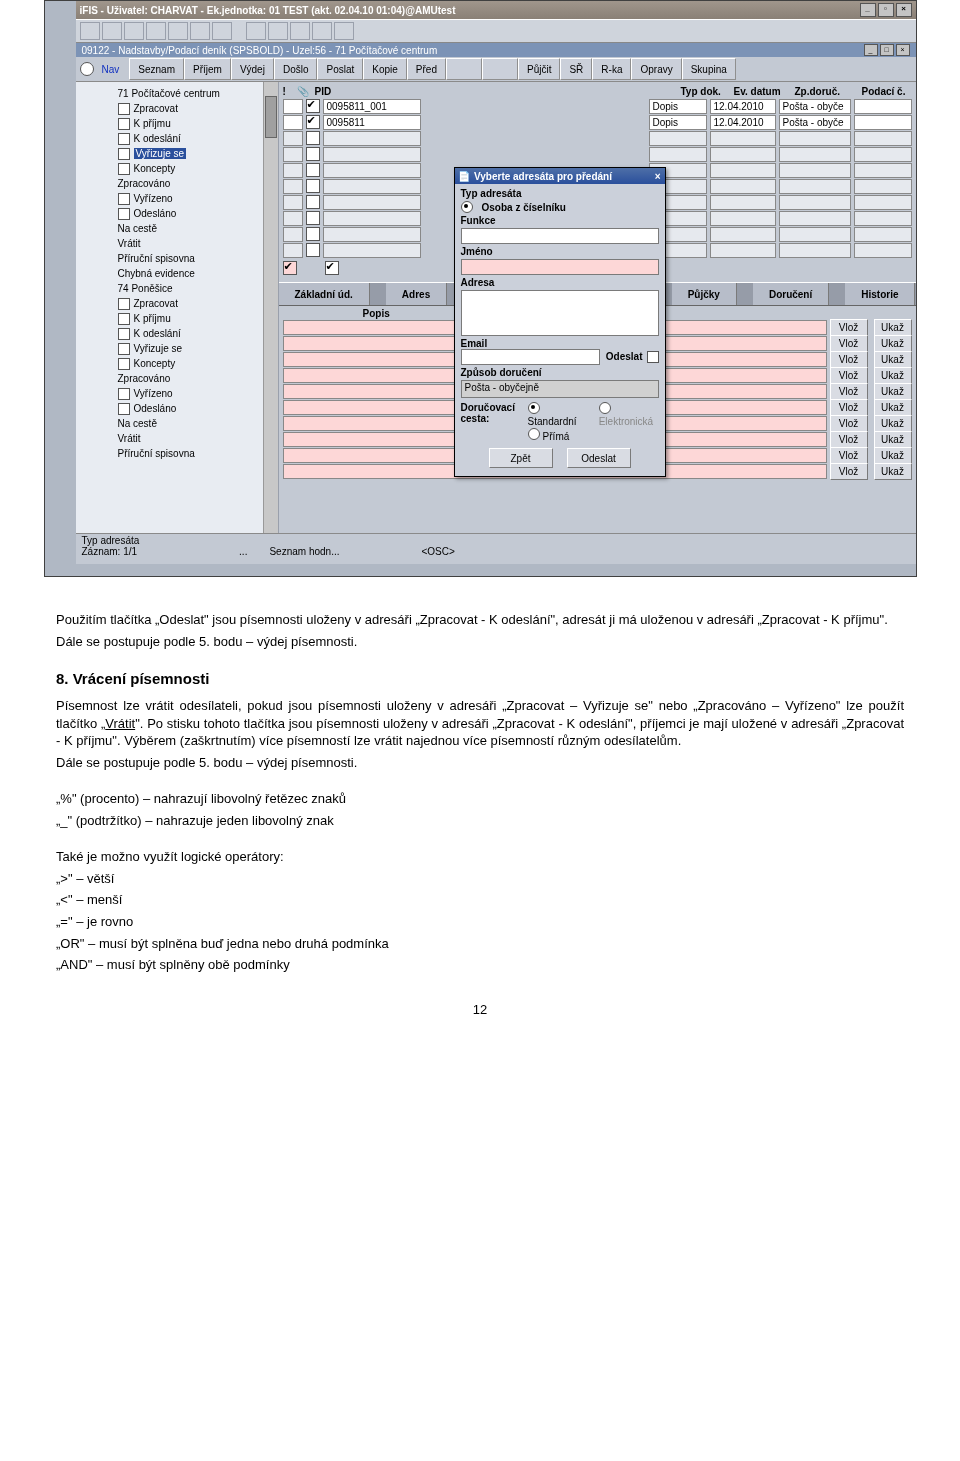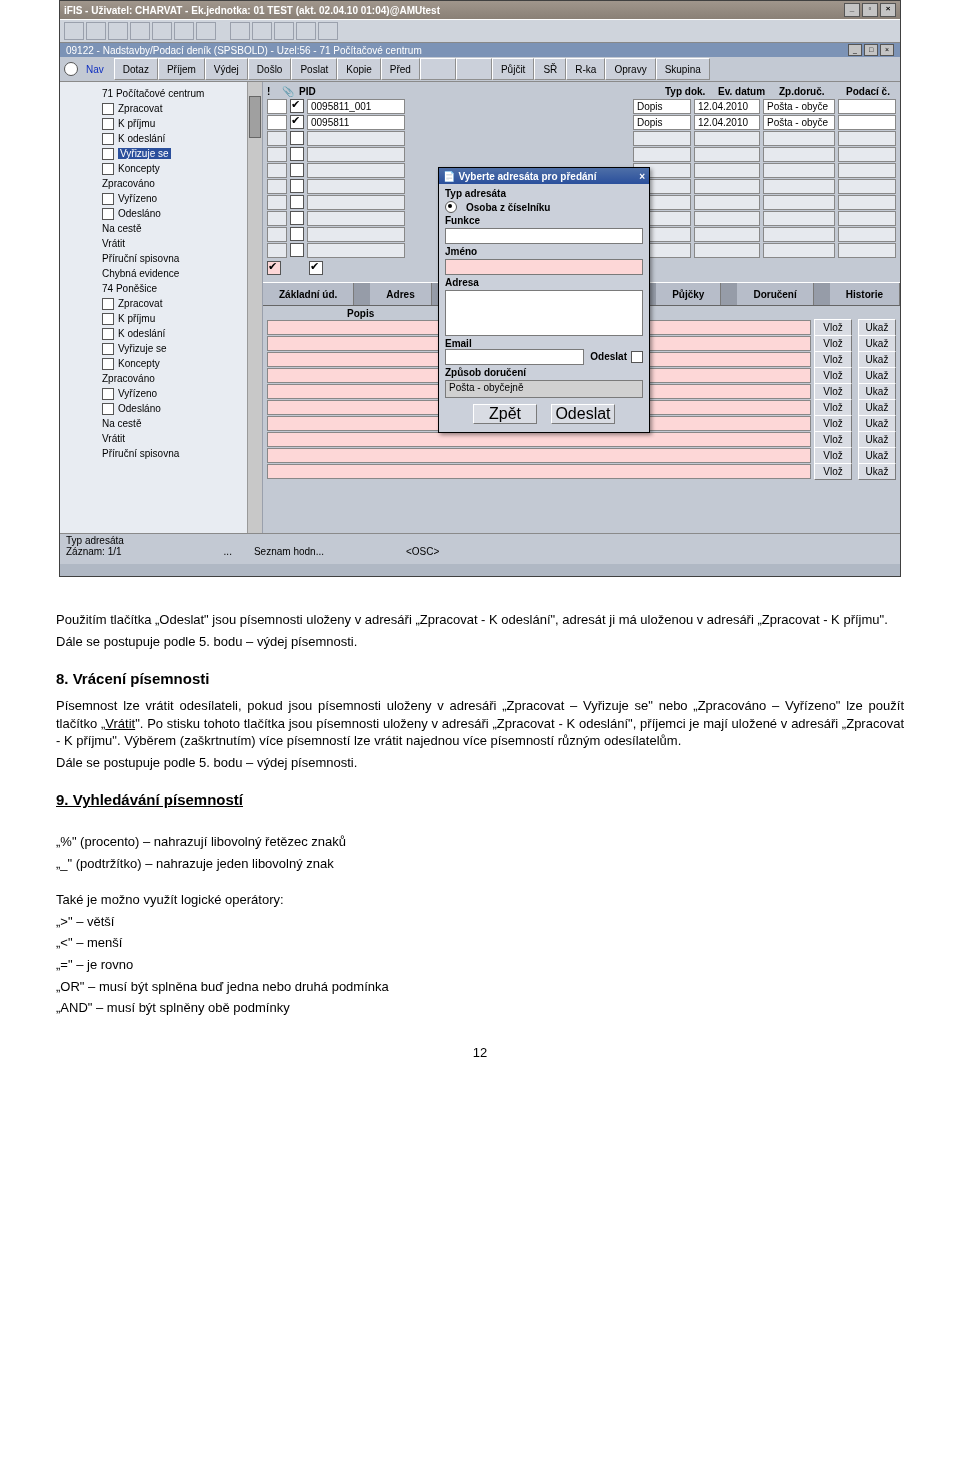--- a/index.html
+++ b/index.html
@@ -15,20 +15,21 @@
   .app {
     width: 840px;
     height: 575px;
     margin: 0 auto 20px auto;
     background: #b0b8c4;
     border: 1px solid #404040;
     font-family: Tahoma, Arial, sans-serif;
     font-size: 10px;
     position: relative;
     overflow: hidden;
+    padding-left: 31px;
   }
   .titlebar {
     height: 18px;
     background: linear-gradient(#a0968c, #8a8076);
     display: flex;
     align-items: center;
     justify-content: space-between;
     padding: 0 4px;
     color: #fff;
     font-weight: bold;
@@ -157,21 +158,21 @@
   .dlg-input { background:#fff; border:1px solid #7a7a7a; height:14px; }
   .dlg-textarea { background:#fff; border:1px solid #7a7a7a; height:44px; }
   .dlg-input.pink { background:#fdd7d7; }
   .dlg-input.grey { background:#d0d0d0; }
   .dlg-row { display:flex; gap:6px; align-items:center;}
   .dlg-radio-group { display:flex; flex-direction:column; gap:1px; margin-left:6px;}
   .dlg-btn {
     width:62px; height:18px;
     background:#d9dce3; border:1px solid #7a7a7a; border-left-color:#fff; border-top-color:#fff;
     display:flex; align-items:center; justify-content:center;
-    font-size:16px;
+    font-size:10px;
   }
   .dlg-btn-row { display:flex; justify-content:center; gap:14px; margin:4px 0;}
   .radio { width:10px; height:10px; border:1px solid #555; border-radius:50%; background:#fff; display:inline-block; margin-right:3px; position:relative;}
   .radio.checked::after{content:""; position:absolute; top:2px; left:2px; width:4px; height:4px; border-radius:50%; background:#000;}
   .cb2 { width:10px; height:10px; border:1px solid #555; background:#fff; display:inline-block;}
   .status {
     height:28px; background:#c3c9d3; border-top:1px solid #8a8a8a;
     display:flex; flex-direction:column;
     font-size:10px; color:#000; padding:1px 6px;
   }
@@ -220,21 +221,21 @@
         <div class="w-btn">_</div>
         <div class="w-btn">□</div>
         <div class="w-btn">×</div>
       </div>
   </div>
 
   <div class="topnav">
     <span style="width:12px;height:12px;border:1px solid #555;background:#fff;border-radius:50%;margin-right:2px;"></span>
     <span class="nav-first">Nav</span>
     <div id="navtabs" style="display:flex;">
-        <div class="nav-btn">Dotaz</div>
+        <div class="nav-btn">Seznam</div>
         <div class="nav-btn">Příjem</div>
         <div class="nav-btn">Výdej</div>
         <div class="nav-btn">Došlo</div>
         <div class="nav-btn">Poslat</div>
         <div class="nav-btn">Kopie</div>
         <div class="nav-btn">Před</div>
         <div class="nav-btn" style="width: 18px;"></div>
         <div class="nav-btn" style="width: 18px;"></div>
         <div class="nav-btn">Půjčit</div>
         <div class="nav-btn">SŘ</div>
@@ -588,20 +589,30 @@
             <div class="dlg-label">Email</div>
             <div class="dlg-input"></div>
           </div>
           <div style="display:flex; align-items:center; gap:4px; padding-top:10px;">
             <span class="dlg-label">Odeslat</span>
             <span class="cb2"></span>
           </div>
         </div>
         <div class="dlg-label">Způsob doručení</div>
         <div class="dlg-input grey" style="padding:1px 3px;font-size:10px;">Pošta - obyčejně</div>
+        <div class="dlg-row" style="align-items:flex-start;margin-top:2px;">
+          <span class="dlg-label" style="width:64px">Doručovací cesta:</span>
+          <div class="dlg-radio-group">
+            <span><span class="radio checked"></span><span>Standardní</span></span>
+            <span><span class="radio"></span><span>Přímá</span></span>
+          </div>
+          <div class="dlg-radio-group" style="margin-left:10px;color:#888;">
+            <span><span class="radio"></span><span>Elektronická</span></span>
+          </div>
+        </div>
         <div class="dlg-btn-row">
           <div class="dlg-btn">Zpět</div>
           <div class="dlg-btn">Odeslat</div>
         </div>
       </div>
     </div>
   </div>
 
   <div class="status">
     <div>Typ adresáta</div>
@@ -617,21 +628,20 @@
 <div class="doc">
   <p>Použitím tlačítka „Odeslat" jsou písemnosti uloženy v adresáři „Zpracovat - K odeslání", adresát ji má uloženou v adresáři „Zpracovat - K příjmu".</p>
   <p>Dále se postupuje podle 5. bodu – výdej písemnosti.</p>
 
   <h2>8. Vrácení písemnosti</h2>
   <p>
     <span>Písemnost lze vrátit odesílateli, pokud jsou písemnosti uloženy v adresáři „Zpracovat – Vyřizuje se" nebo „Zpracováno – Vyřízeno" lze použít tlačítko „</span><span style="text-decoration:underline;">Vrátit</span><span>". Po stisku tohoto tlačítka jsou písemnosti uloženy v adresáři „Zpracovat - K odeslání", příjemci je mají uložené v adresáři „Zpracovat - K příjmu". Výběrem (zaškrtnutím) více písemností lze vrátit najednou více písemností různým odesílatelům.</span>
   </p>
   <p>Dále se postupuje podle 5. bodu – výdej písemnosti.</p>
 
-  <h2><span class="section-title">9. Vyhledávání písemností</span></h2>
   <br>
   <p>„%" (procento) – nahrazují libovolný řetězec znaků</p>
   <p>„_" (podtržítko) – nahrazuje jeden libovolný znak</p>
   <br>
   <p>Také je možno využít logické operátory:</p>
   <p>„&gt;" – větší</p>
   <p>„&lt;" – menší</p>
   <p>„=" – je rovno</p>
   <p>„OR" – musí být splněna buď jedna nebo druhá podmínka</p>
   <p>„AND" – musí být splněny obě podmínky</p>

